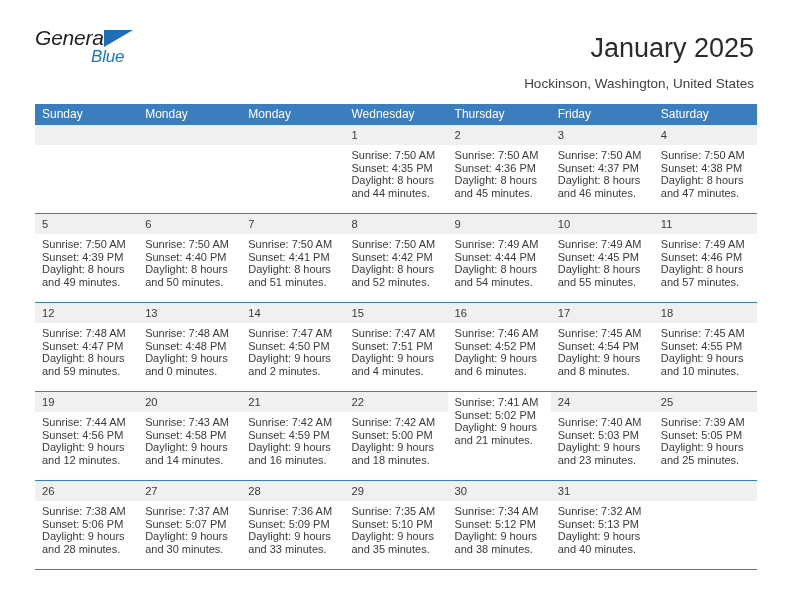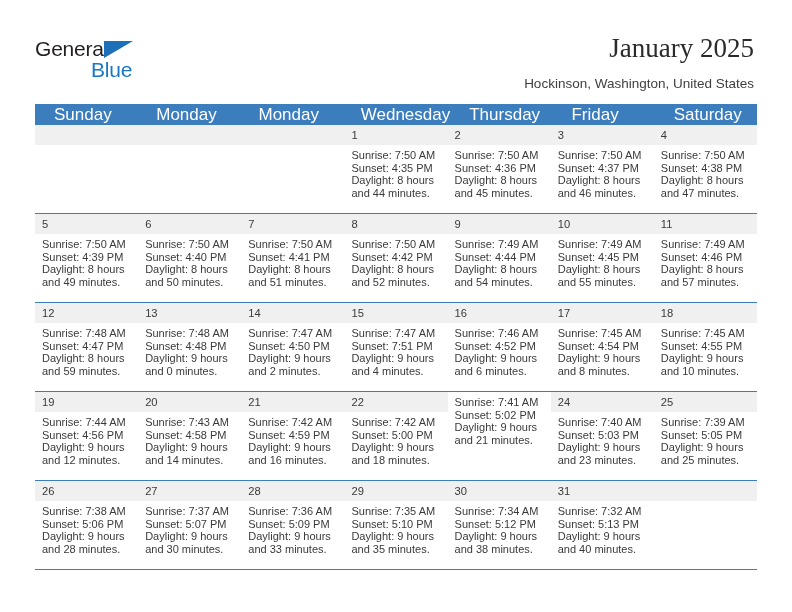--- a/index.html
+++ b/index.html
@@ -25,23 +25,24 @@
   .header {
     position: absolute;
     left: 0;
     top: 0;
     width: 792px;
     height: 104px;
   }
   .logo {
     position: absolute;
     left: 35px;
-    top: 37px;
+    top: 26px;
     width: 170px;
     height: 46px;
+    font-style: italic;
   }
   .logo-row1 {
     position: relative;
     height: 24px;
     line-height: 24px;
   }
   .logo-general {
     position: absolute;
     left: 0;
     top: 0;
@@ -56,34 +57,33 @@
     top: 4px;
     width: 0;
     height: 0;
     border-left: 29px solid #1d6fb8;
     border-bottom: 17px solid transparent;
   }
   .logo-blue {
     position: absolute;
     left: 56px;
     top: 21px;
-    font-size: 21px;
+    font-size: 17px;
     letter-spacing: -0.2px;
     color: #1878c4;
     font-family: "Liberation Sans", sans-serif;
   }
   .title {
     position: absolute;
     right: 38px;
     top: 33px;
     font-size: 27px;
     color: #2b2b2b;
     text-align: right;
     white-space: nowrap;
-    font-family: Liberation Serif, serif;
   }
   .subtitle {
     position: absolute;
     right: 38px;
     top: 76px;
     font-size: 13.5px;
     color: #404040;
     text-align: center;
     white-space: nowrap;
   }
@@ -97,23 +97,23 @@
   }
   .weekdays {
     display: flex;
     width: 100%;
     height: 21px;
     background: #3b7dbd;
   }
   .weekday {
     flex: 1 1 0;
     color: #ffffff;
-    font-size: 17px;
+    font-size: 12px;
     line-height: 21px;
-    padding-left: 19px;
+    padding-left: 7px;
     box-sizing: border-box;
     white-space: nowrap;
   }
   .week {
     display: flex;
     width: 100%;
     height: 89px;
     border-bottom: 1.5px solid #3b7dbd;
     box-sizing: border-box;
   }

